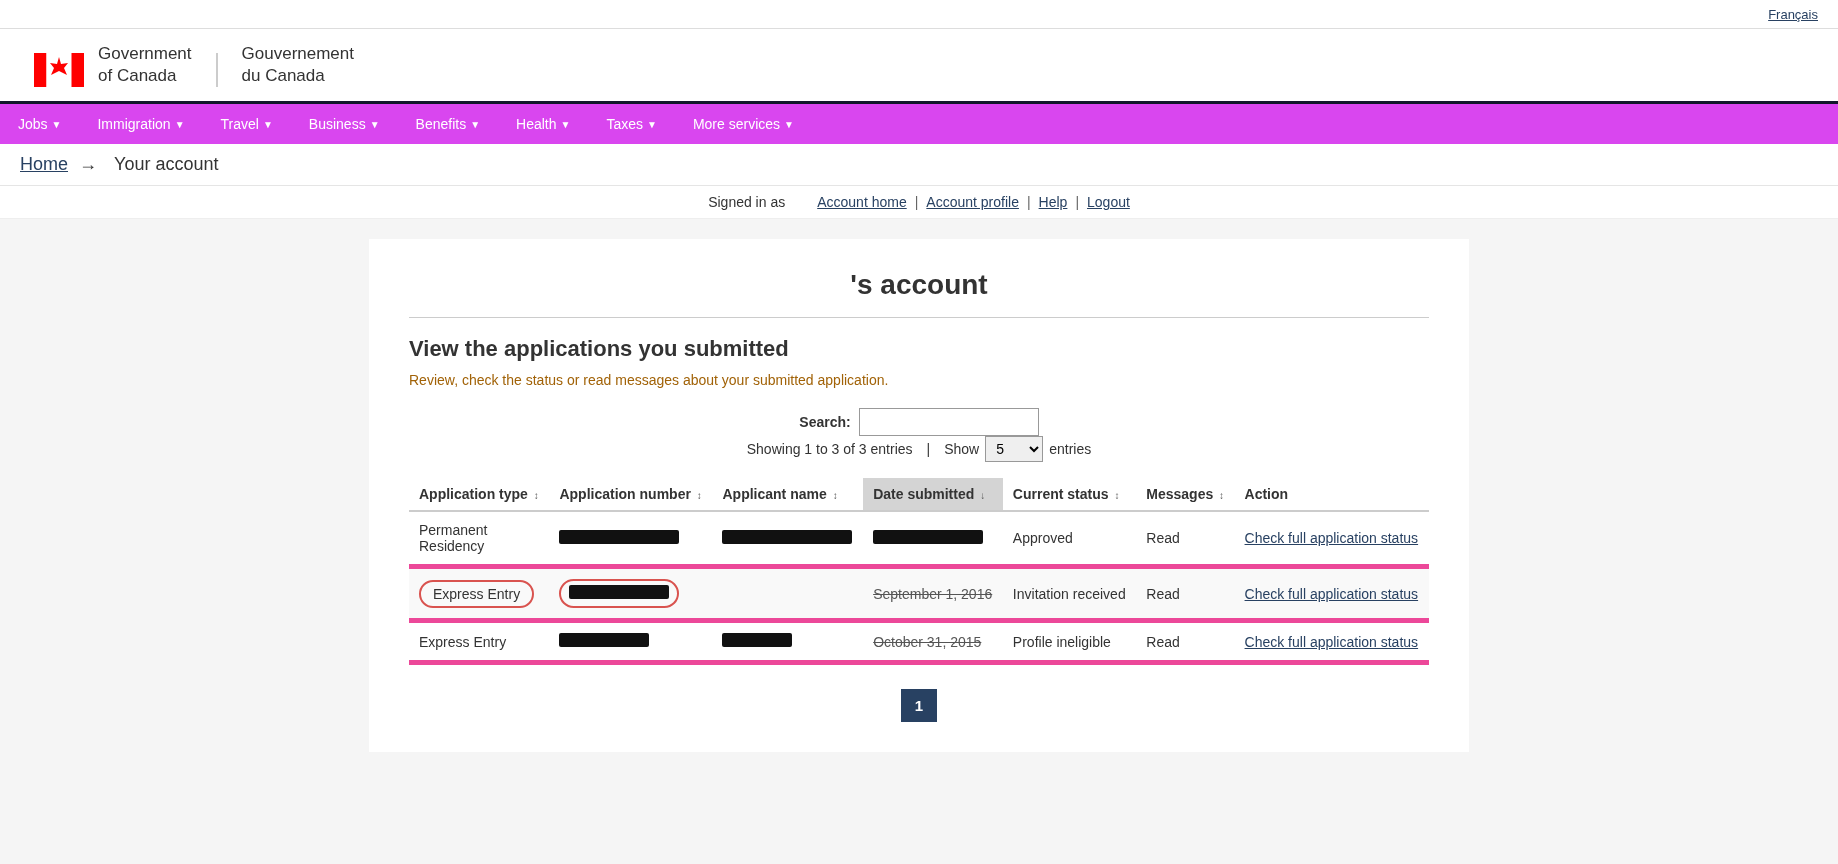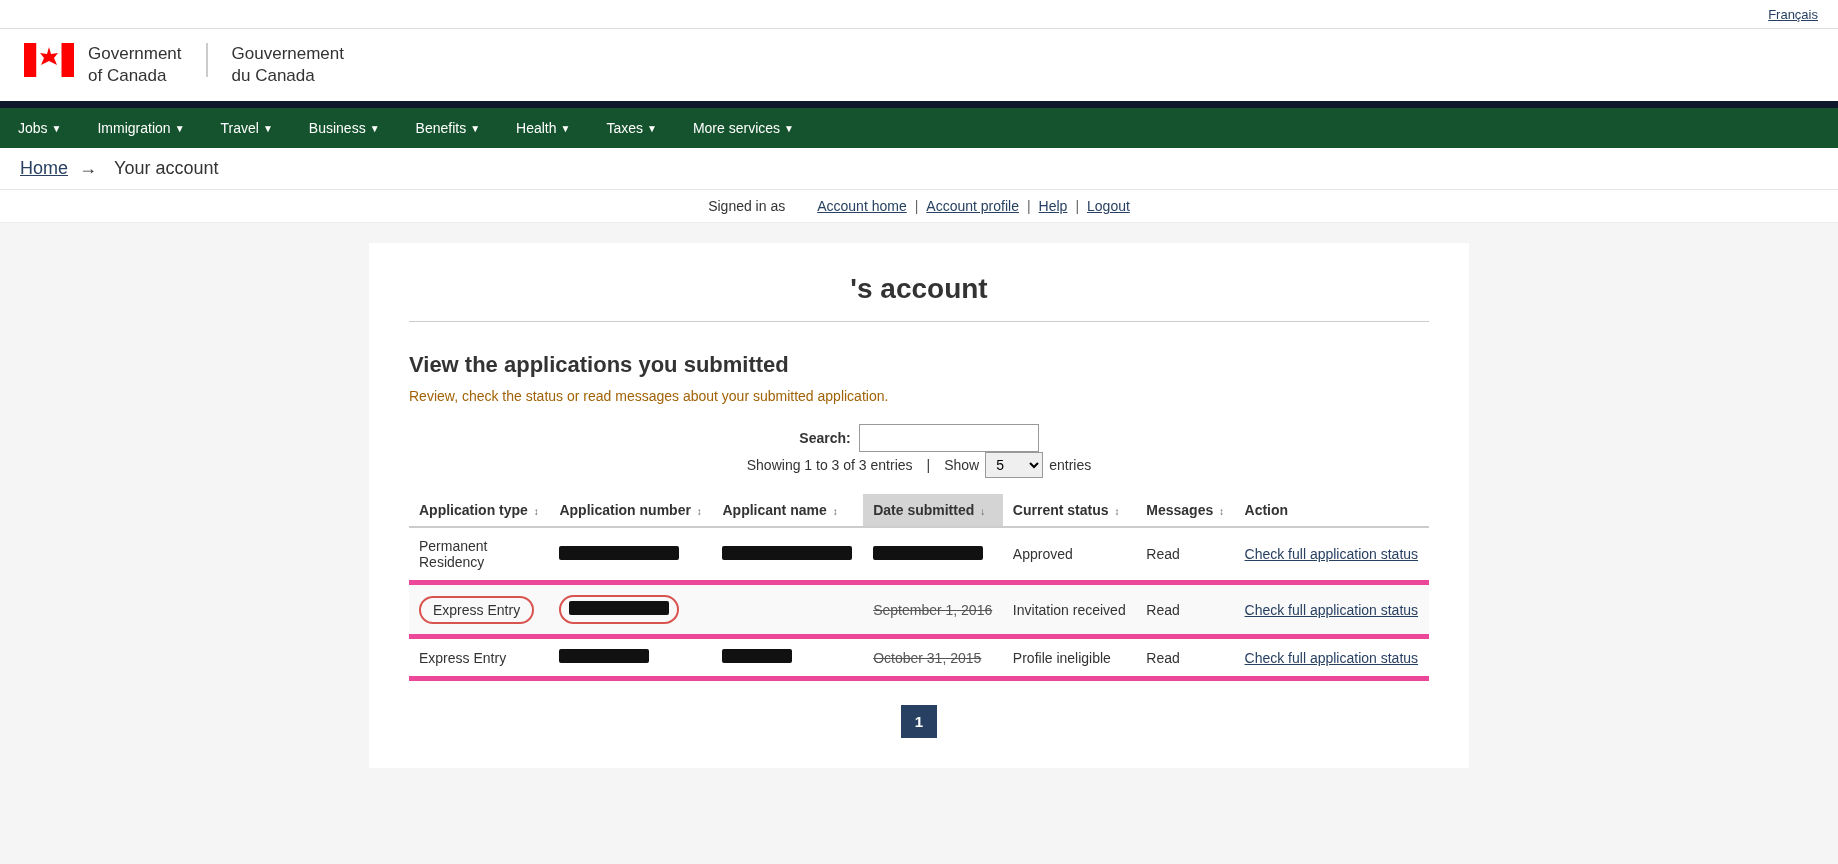--- a/index.html
+++ b/index.html
@@ -10,40 +10,40 @@
       background: #fff;
       text-align: right;
       padding: 6px 20px;
       border-bottom: 1px solid #ddd;
     }
     .lang-bar a { color: #284162; text-decoration: underline; font-size: 13px; }
 
     
     .site-header {
       background: #fff;
-      padding: 14px 24px;
-      display: flex;
-      align-items: flex-start;
+      padding: 14px 34px;
+      display: flex;
+      align-items: flex-end;
       gap: 14px;
-      border-bottom: 7px solid #0f172a;
+      border-bottom: 3px solid #0f172a;
     }
     .canada-flag {
       display: flex;
       align-items: center;
       gap: 4px;
     }
     .flag-icon {
       width: 50px;
       height: 34px;
     }
     .gov-name { font-size: 17px; color: #333; line-height: 1.3; }
 
     
     .main-nav {
-      background: #14532d;
+      background: #d946ef;
       display: flex;
       align-items: stretch;
     }
     .main-nav a {
       color: #fff;
       text-decoration: none;
       padding: 12px 18px;
       font-size: 14px;
       display: flex;
       align-items: center;
@@ -85,21 +85,21 @@
       margin: 20px auto;
       padding: 30px 40px;
     }
 
     .page-title {
       font-size: 28px;
       font-weight: bold;
       text-align: center;
       padding-bottom: 16px;
       border-bottom: 1px solid #ccc;
-      margin-bottom: 30px;
+      margin-bottom: 18px;
       color: #333;
     }
 
     .section-title {
       font-size: 22px;
       font-weight: bold;
       margin-bottom: 10px;
     }
 
     .section-desc {

